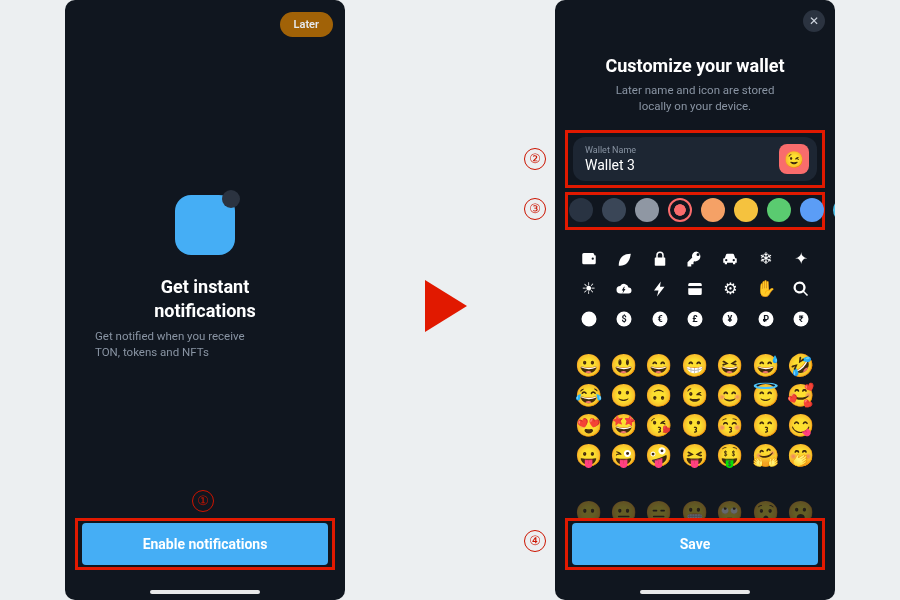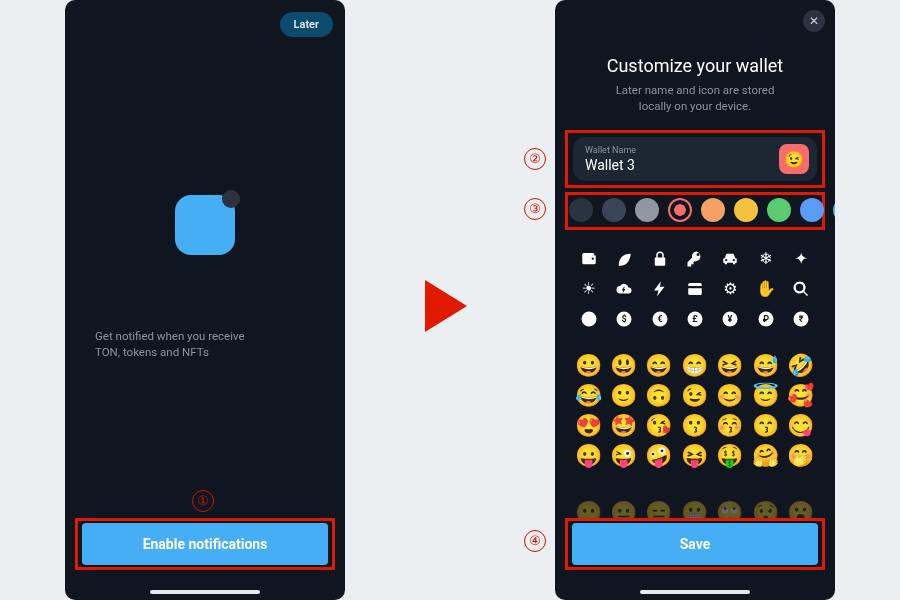--- a/index.html
+++ b/index.html
@@ -3,21 +3,21 @@
 <meta charset="utf-8">
 <style>
 html,body{margin:0;padding:0;width:900px;height:600px;background:#eceff1;font-family:-apple-system,'Segoe UI',Roboto,Montserrat,sans-serif;overflow:hidden}
 .stage{position:relative;width:900px;height:600px}
 
 
 .phone{position:absolute;top:0;width:280px;height:600px;background:#10161F;border-radius:10px;overflow:hidden;color:#fff}
 .phone.left{left:65px}
 .phone.right{left:555px}
 
-.later-pill{position:absolute;top:12px;right:12px;background:#0c4a6e;color:#e6eaef;font-size:11px;font-weight:600;padding:6px 14px;border-radius:16px}
+.later-pill{position:absolute;top:12px;right:12px;background:#a16207;color:#e6eaef;font-size:11px;font-weight:600;padding:6px 14px;border-radius:16px}
 
 .notif-icon{position:absolute;left:50%;top:195px;transform:translateX(-50%);width:60px;height:60px;border-radius:16px;background:#45AEF5}
 .notif-icon::after{content:"";position:absolute;top:-5px;right:-5px;width:18px;height:18px;border-radius:50%;background:#2B3340}
 
 .notif-title{position:absolute;top:275px;left:0;right:0;text-align:center;font-weight:700;font-size:18px;line-height:24px}
 .notif-sub{position:absolute;top:328px;left:30px;right:30px;font-size:11.5px;line-height:16px;color:#8994A3}
 
 
 .callout{position:absolute;border:3px solid #E11900;box-sizing:border-box}
 .marker{position:absolute;width:22px;height:22px;border:1.5px solid #cc1400;border-radius:50%;color:#cc1400;font-size:13px;line-height:20px;text-align:center;font-weight:500;box-sizing:border-box}
@@ -25,21 +25,21 @@
 
 .big-btn{position:absolute;left:17px;right:17px;height:42px;background:#45AEF5;border-radius:4px;color:#fff;font-weight:700;font-size:14px;display:flex;align-items:center;justify-content:center}
 
 .home-ind{position:absolute;bottom:6px;left:50%;transform:translateX(-50%);width:110px;height:4px;border-radius:3px;background:#fff;opacity:.9}
 
 
 .play{position:absolute;left:425px;top:280px;width:0;height:0;border-left:42px solid #E11900;border-top:26px solid transparent;border-bottom:26px solid transparent}
 
 
 .close-x{position:absolute;top:10px;right:10px;width:22px;height:22px;border-radius:50%;background:#2B3340;color:#cfd5de;display:flex;align-items:center;justify-content:center;font-size:12px}
-.cust-title{position:absolute;top:55px;left:0;right:0;text-align:center;font-weight:400;font-size:18px}
+.cust-title{position:absolute;top:55px;left:0;right:0;text-align:center;font-weight:700;font-size:18px}
 .cust-sub{position:absolute;top:82px;left:40px;right:40px;text-align:center;font-size:11.5px;line-height:16px;color:#8994A3}
 
 .name-field{position:absolute;top:137px;left:18px;right:18px;height:44px;background:#1D2633;border-radius:12px;display:flex;align-items:center;padding:0 8px 0 12px;box-sizing:border-box}
 .name-col{display:flex;flex-direction:column;flex:1}
 .name-label{font-size:9px;color:#8994A3;line-height:11px}
 .name-val{font-size:14px;color:#fff;line-height:18px}
 .name-emoji{width:30px;height:30px;border-radius:8px;background:#F96C6C;display:flex;align-items:center;justify-content:center;font-size:16px}
 
 .color-row{position:absolute;top:198px;left:14px;right:0;display:flex;gap:9px}
 .swatch{width:24px;height:24px;border-radius:50%;border:2px solid transparent;box-sizing:border-box;flex:none}
@@ -54,20 +54,24 @@
 .emoji-fade{position:absolute;top:500px;left:16px;right:16px;display:grid;grid-template-columns:repeat(7,1fr);justify-items:center;font-size:22px;opacity:.35;overflow:hidden;height:18px}
 </style>
 </head>
 <body>
 
 <div class="stage">
 
   <div class="phone left">
     <div class="later-pill">Later</div>
     <div class="notif-icon"></div>
+    <div class="notif-title">
+      <div>Get instant</div>
+        <div>notifications</div>
+    </div>
     <div class="notif-sub">
       <div>Get notified when you receive</div>
         <div>TON, tokens and NFTs</div>
     </div>
     <div class="callout" style="top:518px;left:10px;right:10px;height:52px"></div>
     <div class="big-btn" style="top:523px">Enable notifications</div>
     <div class="home-ind"></div>
   </div>
   <div class="marker" style="left:192px;top:490px">①</div>
 

